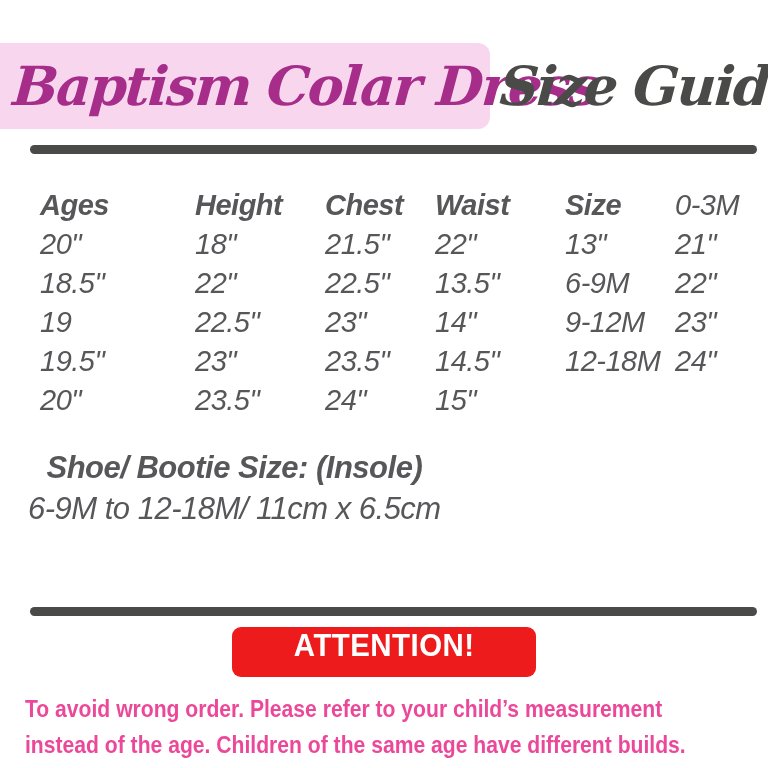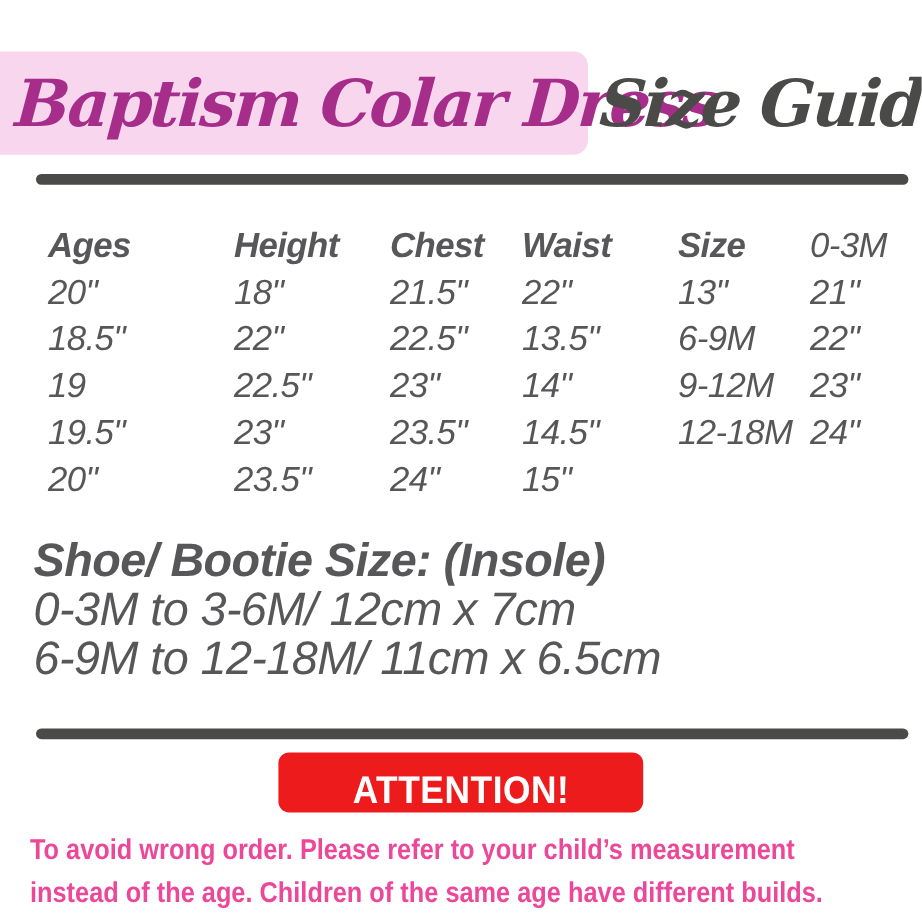--- a/index.html
+++ b/index.html
@@ -60,31 +60,32 @@
     font-size:29px;
     letter-spacing:-0.5px;
     line-height:39px;
   }
   .size-table .th{font-weight:bold;}
 
   
   .shoe-info{
     position:absolute;left:28px;top:447px;
     color:var(--text-gray);
-    font-style:italic;font-size:39px;line-height:41px;
+    font-style:italic;font-size:31px;line-height:41px;
     letter-spacing:-0.5px;
     white-space:nowrap;
+    text-align:center;
   }
   .shoe-heading{font-weight:bold;}
 
   
   .attention-banner{
     position:absolute;left:232px;top:627px;width:304px;height:50px;
     background:var(--red);border-radius:9px;
-    display:flex;align-items:flex-end;justify-content:center;
+    display:flex;align-items:flex-start;justify-content:center;
     color:#ffffff;font-weight:bold;font-size:32px;
     letter-spacing:0.5px;
   }
   .attention-text{transform:scaleX(0.92);}
   .warning{
     position:absolute;left:25px;top:691px;width:740px;
     color:#ec4899;font-weight:bold;font-size:24px;line-height:36px;
     white-space:nowrap;
   }
   .warning .line{
@@ -143,21 +144,20 @@
     <div>12-18M</div>
     <div>24"</div>
     <div>20"</div>
     <div>23.5"</div>
     <div>24"</div>
     <div>15"</div>
   </div>
 
   <div class="shoe-info">
     <div class="shoe-heading">Shoe/ Bootie Size: (Insole)</div>
-    <div>0-3M to 3-6M/ 12cm x 7cm</div>
     <div>6-9M to 12-18M/ 11cm x 6.5cm</div>
   </div>
 
   <div class="divider divider-bottom"></div>
 
   <div class="attention-banner">
     <span class="attention-text">ATTENTION!</span>
   </div>
 
   <div class="warning">

